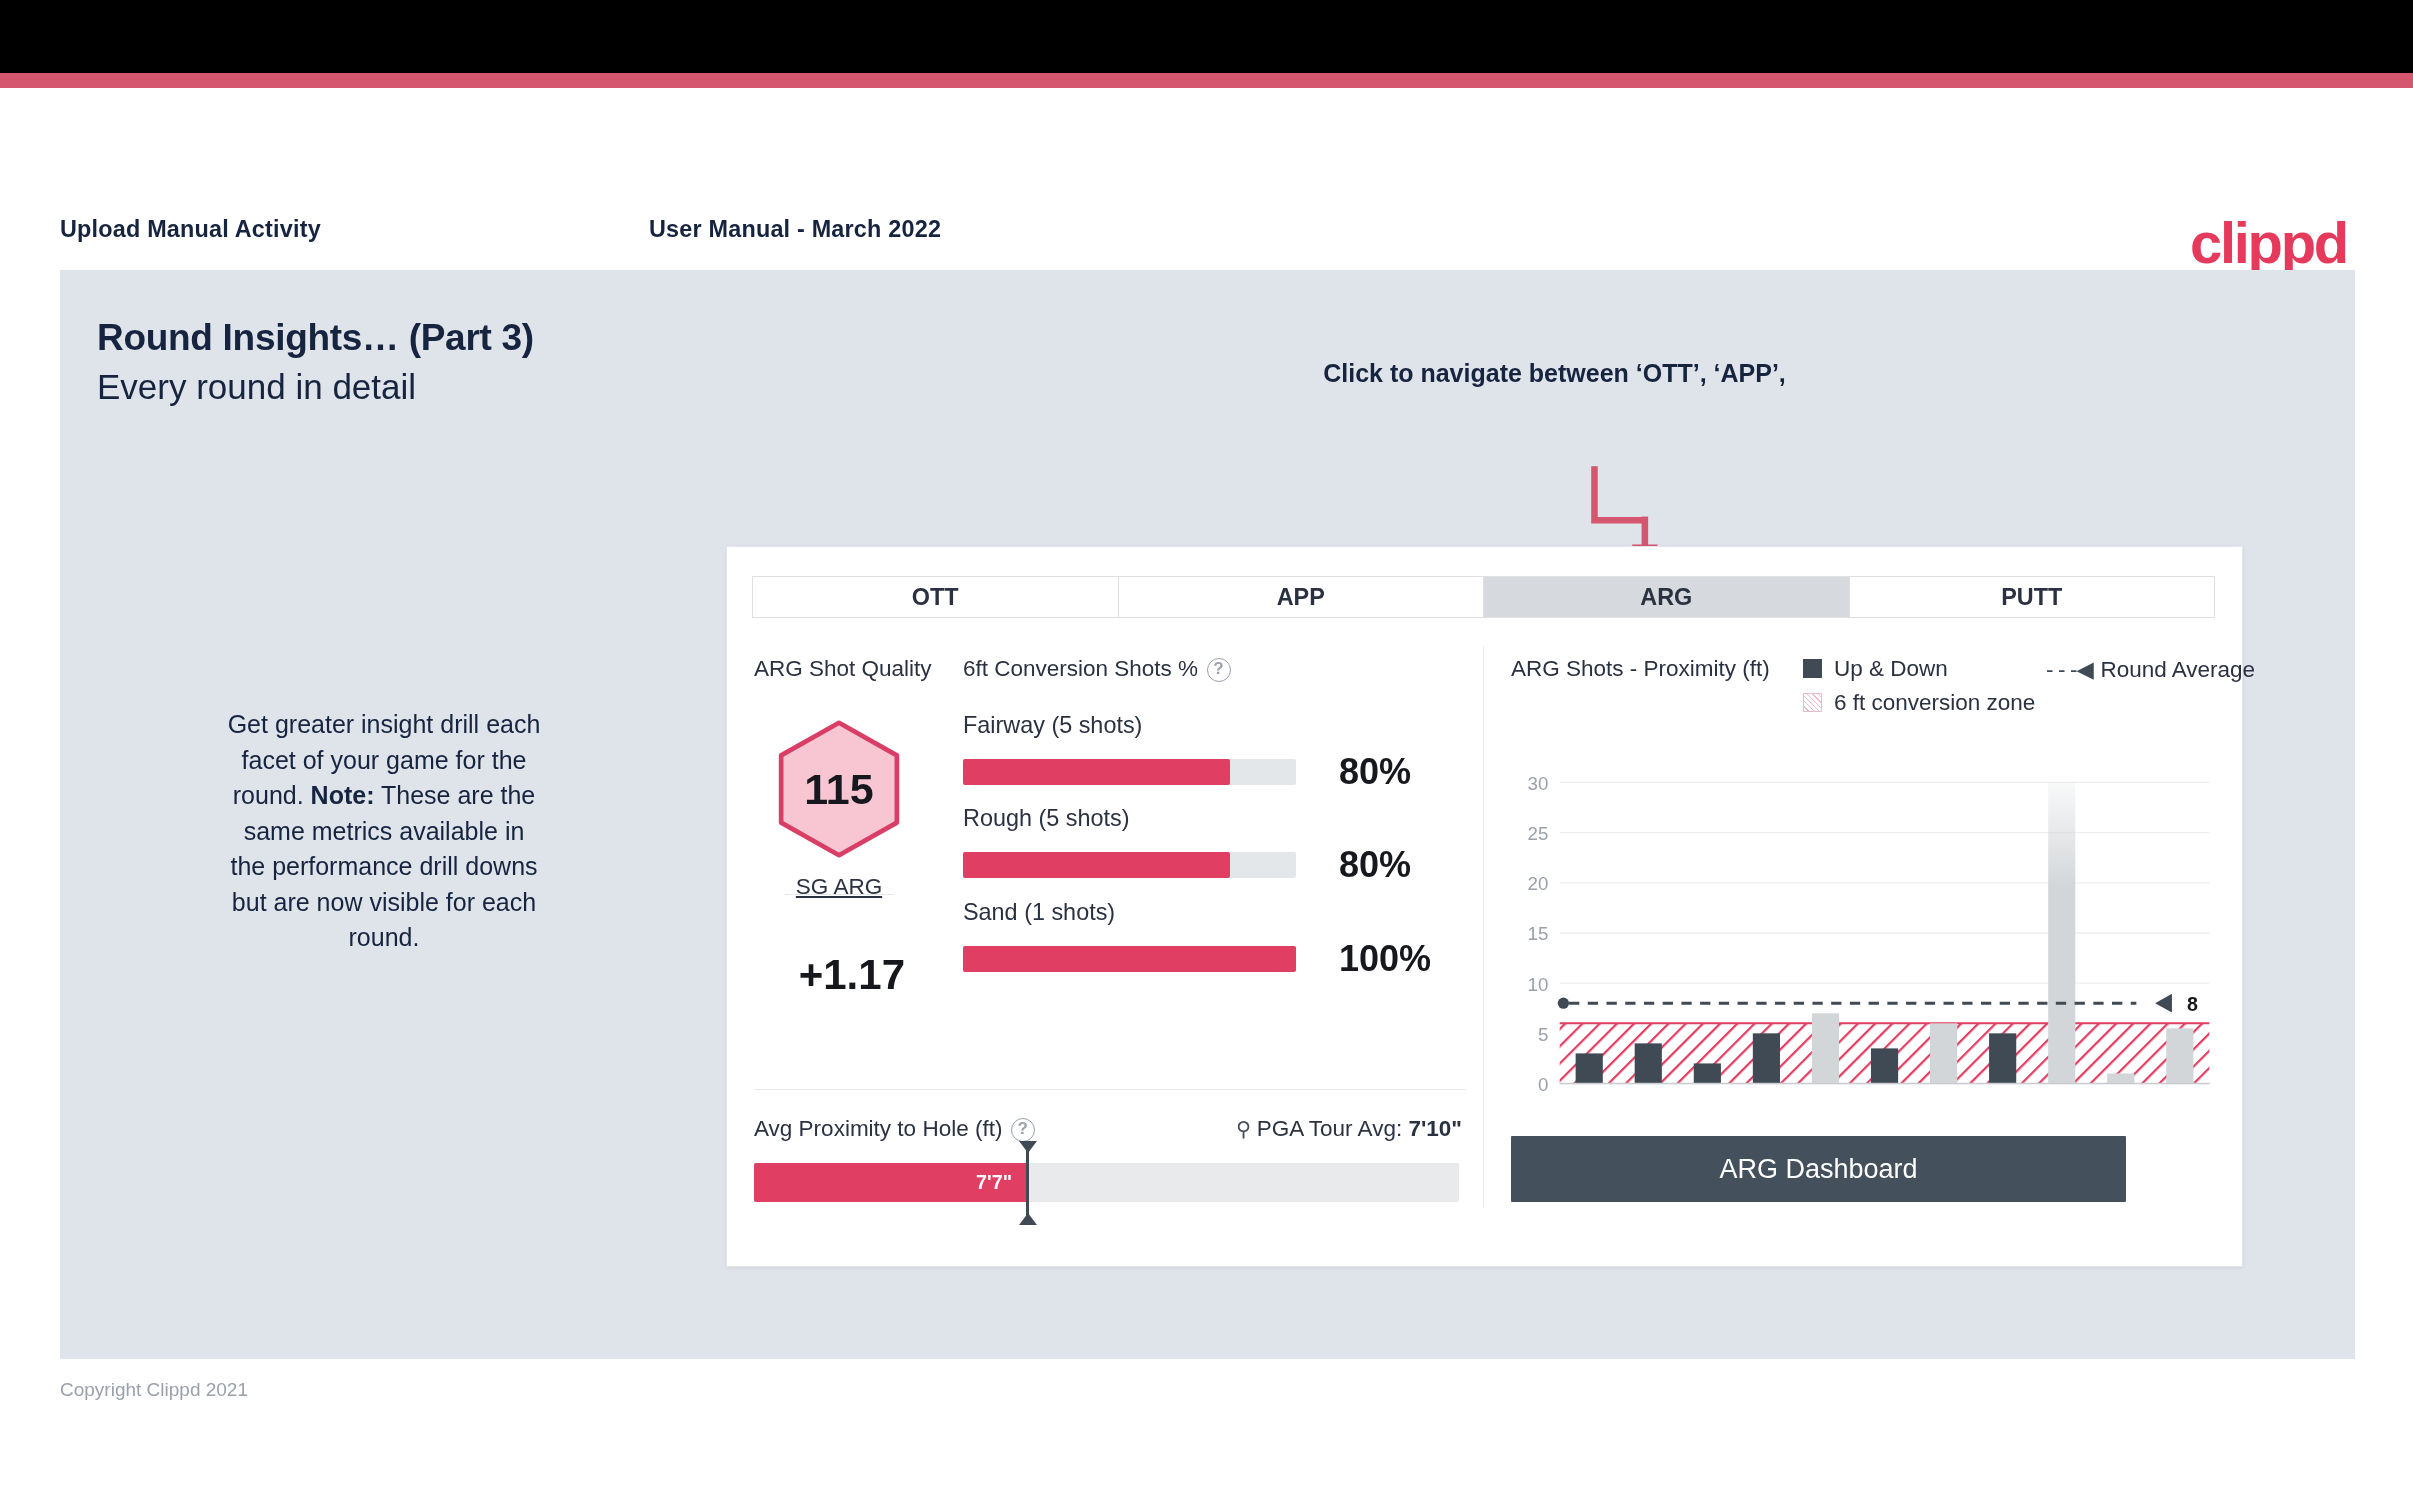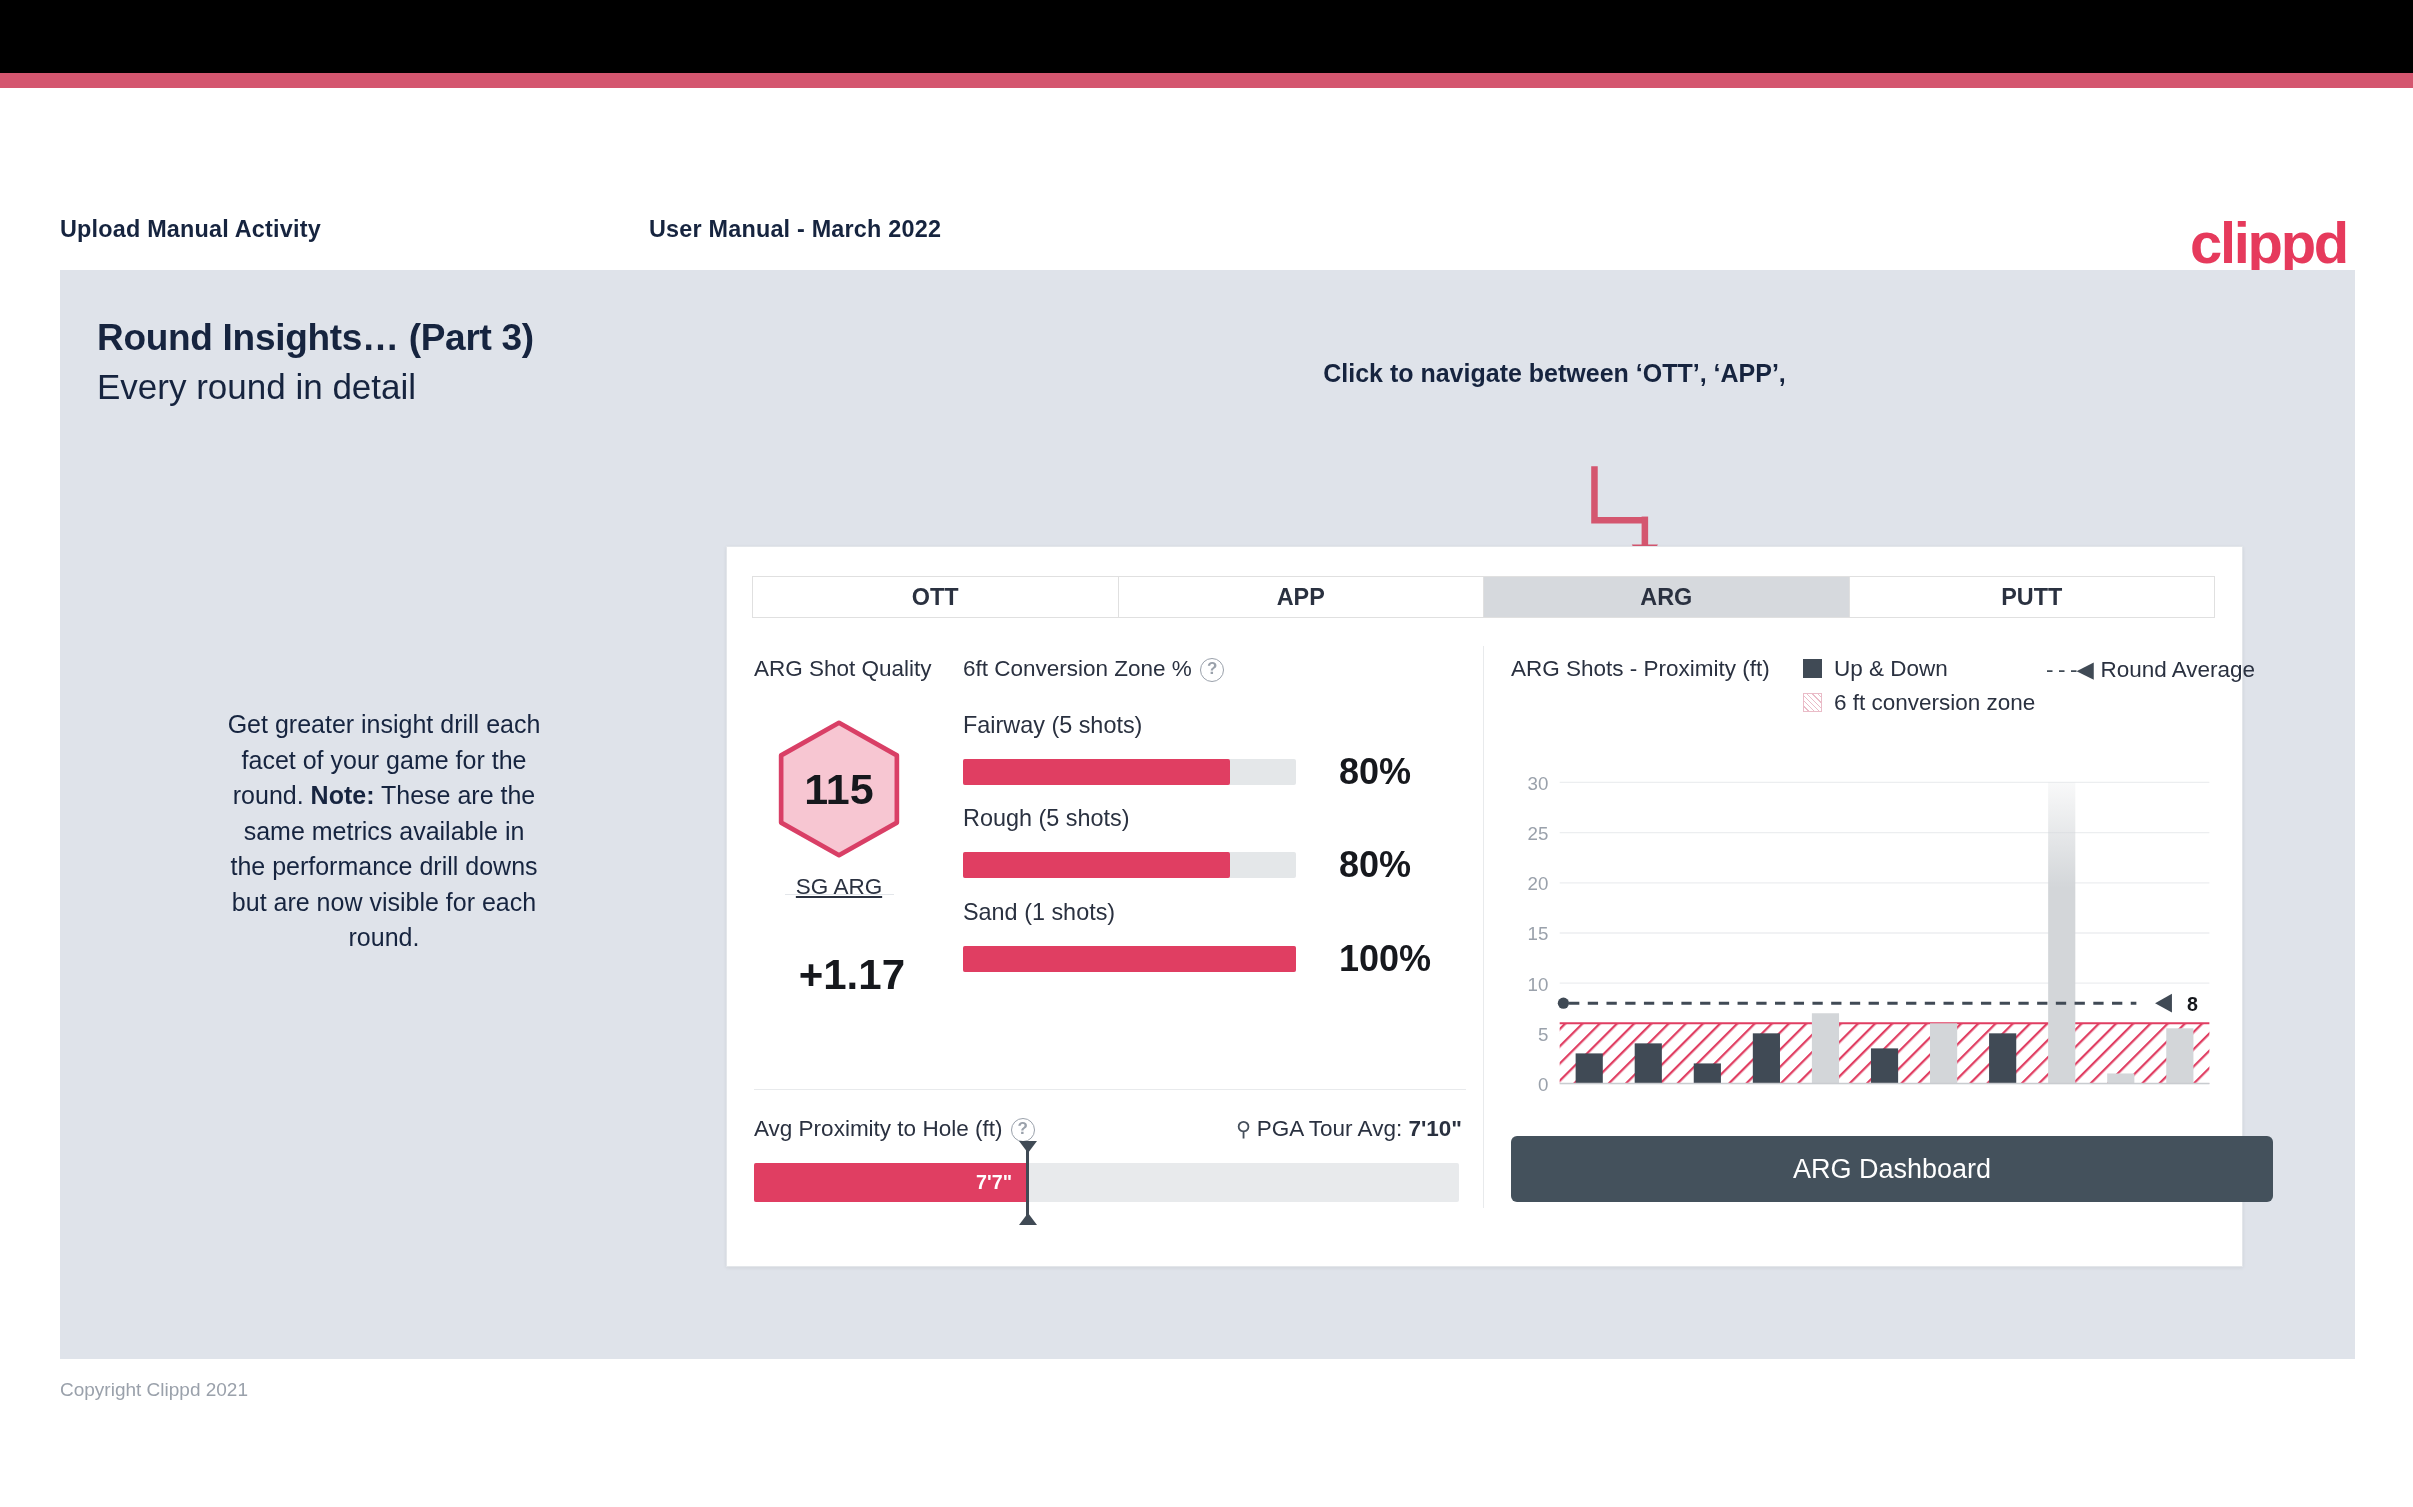--- a/index.html
+++ b/index.html
@@ -150,24 +150,24 @@
   .swatch-sq { display:inline-block; width:19px; height:19px; background:#404a55; margin-right:12px; vertical-align:-1.9px; }
   .swatch-hz {
     display:inline-block; width:19px; height:19px; margin-right:12px; vertical-align:-1.9px;
     border:0.9px solid #eabcc8;
     background:repeating-linear-gradient(45deg,#fff 0 2.8px,#eabcc8 2.8px 3.7px);
   }
   .swatch-dash { display:inline-block; margin-right:7.5px; color:#404a55; letter-spacing:-0.9px; }
 
   .plot { position:absolute; left:1511px; top:749px; width:704px; height:361px; }
   .dashboard-btn {
-    position:absolute; left:1511px; top:1136px; width:762px; height:66px;
+    position:absolute; left:1511px; top:1136px; width:615px; height:66px;
     background:#44515c; color:#ffffff; font-size:27px;
     display:flex; align-items:center; justify-content:center;
-    border-radius:6px; cursor:pointer;
+    border-radius:1px; cursor:pointer;
   }
 
   
   .footer {
     position:absolute; left:60px; top:1379px;
     font-size:19px; color:#9aa1ab;
   }
 </style>
 </head>
 <body>
@@ -215,21 +215,21 @@
   <div class="tab">OTT</div>
   <div class="tab">APP</div>
   <div class="tab active">ARG</div>
   <div class="tab">PUTT</div>
 </div>
 
 <div class="vdiv"></div>
 
 <div class="lbl-shotq">ARG Shot Quality</div>
 <div class="lbl-zone">
-  <span>6ft Conversion Zone %</span><span class="qmark">?</span>
+  <span>6ft Conversion Shots %</span><span class="qmark">?</span>
 </div>
 
 <div class="hexwrap">
   <svg width="124" height="140" viewBox="0 0 132 150">
     <polygon points="66,4 128,39 128,111 66,146 4,111 4,39" fill="#f7c6d2" stroke="#d93f66" stroke-width="5" stroke-linejoin="round"></polygon>
   </svg>
 </div>
 <div class="hexnum">115</div>
 <div class="hexdiv"></div>
 <div class="sg-label">SG ARG</div>

